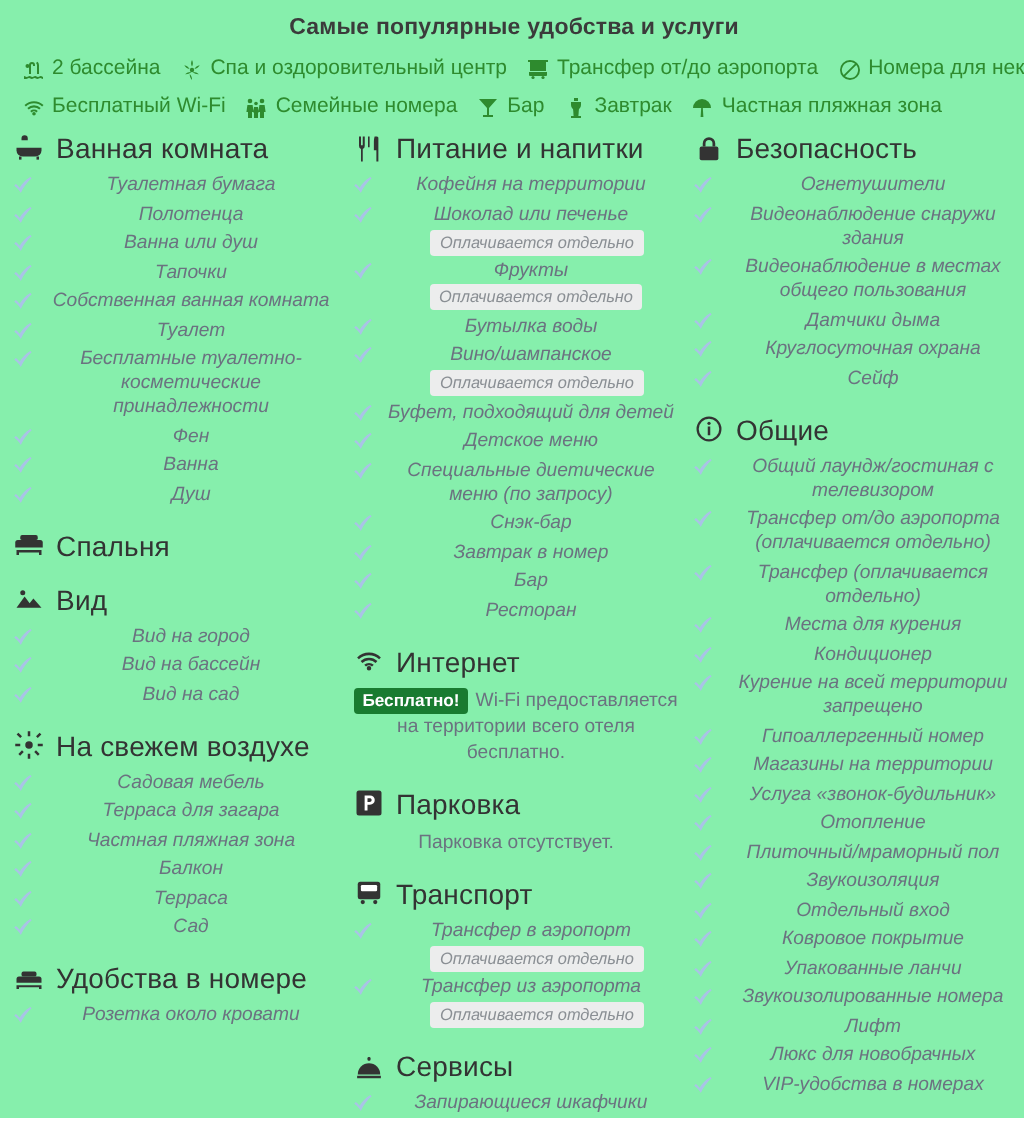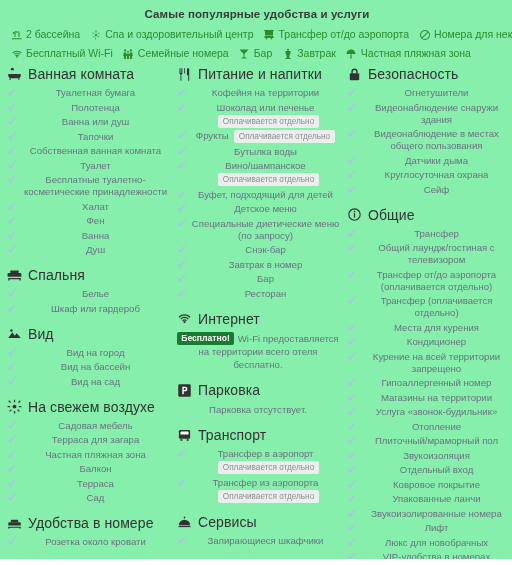--- a/index.html
+++ b/index.html
@@ -79,21 +79,21 @@
     color: #333;
   }
   .sect-ico svg { display: block; }
   .sect-title {
     font-size: 14px;
     color: #333333;
     line-height: 16px;
     letter-spacing: .1px;
   }
 
-  ul.items { list-style: none; margin: 0; padding: 0; }
+  ul.items { list-style: none; margin: 0; padding: 0; font-style: italic; }
   ul.items li {
     display: flex;
     align-items: flex-start;
     margin-bottom: 2.5px;
     font-size: 9.6px;
     color: #6b7280;
     line-height: 12px;
   }
   .chk {
     width: 11px; height: 12px;
@@ -312,28 +312,20 @@
                 </svg>
               </span>
               <span class="li-body"><span class="li-text">Бесплатные туалетно-косметические принадлежности</span></span>
             </li>
             <li>
               <span class="chk">
                 <svg width="11" height="11" viewBox="0 0 24 24" fill="#a9c3e6">
                   <path d="M2.5 12.8l1.7-1.9c1.6 1 3 2.4 4.1 4C11 10.6 14.6 6.6 20 3.4l1.4 1.2C16.7 8.7 12.7 14 9.6 20.6c-1.8-3.1-4.2-5.8-7.1-7.8z"></path>
                 </svg>
               </span>
-              <span class="li-body"><span class="li-text">Халат</span></span>
-            </li>
-            <li>
-              <span class="chk">
-                <svg width="11" height="11" viewBox="0 0 24 24" fill="#a9c3e6">
-                  <path d="M2.5 12.8l1.7-1.9c1.6 1 3 2.4 4.1 4C11 10.6 14.6 6.6 20 3.4l1.4 1.2C16.7 8.7 12.7 14 9.6 20.6c-1.8-3.1-4.2-5.8-7.1-7.8z"></path>
-                </svg>
-              </span>
               <span class="li-body"><span class="li-text">Фен</span></span>
             </li>
             <li>
               <span class="chk">
                 <svg width="11" height="11" viewBox="0 0 24 24" fill="#a9c3e6">
                   <path d="M2.5 12.8l1.7-1.9c1.6 1 3 2.4 4.1 4C11 10.6 14.6 6.6 20 3.4l1.4 1.2C16.7 8.7 12.7 14 9.6 20.6c-1.8-3.1-4.2-5.8-7.1-7.8z"></path>
                 </svg>
               </span>
               <span class="li-body"><span class="li-text">Ванна</span></span>
             </li>
@@ -351,38 +343,20 @@
           <div class="sect-head">
             <span class="sect-ico">
               <svg width="15" height="15" viewBox="0 0 24 24" fill="#333333">
                 <path d="M2 16h20v4h-2v-2H4v2H2z"></path>
                 <path d="M3 8h18a2 2 0 012 2v4H1v-4a2 2 0 012-2z"></path>
                 <rect x="5" y="4" width="14" height="4" rx="1.5"></rect>
               </svg>
             </span>
             <span class="sect-title">Спальня</span>
           </div>
-          <ul class="items">
-            <li>
-              <span class="chk">
-                <svg width="11" height="11" viewBox="0 0 24 24" fill="#a9c3e6">
-                  <path d="M2.5 12.8l1.7-1.9c1.6 1 3 2.4 4.1 4C11 10.6 14.6 6.6 20 3.4l1.4 1.2C16.7 8.7 12.7 14 9.6 20.6c-1.8-3.1-4.2-5.8-7.1-7.8z"></path>
-                </svg>
-              </span>
-              <span class="li-body"><span class="li-text">Белье</span></span>
-            </li>
-            <li>
-              <span class="chk">
-                <svg width="11" height="11" viewBox="0 0 24 24" fill="#a9c3e6">
-                  <path d="M2.5 12.8l1.7-1.9c1.6 1 3 2.4 4.1 4C11 10.6 14.6 6.6 20 3.4l1.4 1.2C16.7 8.7 12.7 14 9.6 20.6c-1.8-3.1-4.2-5.8-7.1-7.8z"></path>
-                </svg>
-              </span>
-              <span class="li-body"><span class="li-text">Шкаф или гардероб</span></span>
-            </li>
-          </ul>
         </div>
         <div class="sect">
           <div class="sect-head">
             <span class="sect-ico">
               <svg width="15" height="15" viewBox="0 0 24 24" fill="#333333">
                 <path d="M2 19l6.5-9 4 5.4 3-3.8L22 19z"></path>
                 <circle cx="7" cy="7" r="2"></circle>
               </svg>
             </span>
             <span class="sect-title">Вид</span>
@@ -770,28 +744,20 @@
             </span>
             <span class="sect-title">Общие</span>
           </div>
           <ul class="items">
             <li>
               <span class="chk">
                 <svg width="11" height="11" viewBox="0 0 24 24" fill="#a9c3e6">
                   <path d="M2.5 12.8l1.7-1.9c1.6 1 3 2.4 4.1 4C11 10.6 14.6 6.6 20 3.4l1.4 1.2C16.7 8.7 12.7 14 9.6 20.6c-1.8-3.1-4.2-5.8-7.1-7.8z"></path>
                 </svg>
               </span>
-              <span class="li-body"><span class="li-text">Трансфер</span></span>
-            </li>
-            <li>
-              <span class="chk">
-                <svg width="11" height="11" viewBox="0 0 24 24" fill="#a9c3e6">
-                  <path d="M2.5 12.8l1.7-1.9c1.6 1 3 2.4 4.1 4C11 10.6 14.6 6.6 20 3.4l1.4 1.2C16.7 8.7 12.7 14 9.6 20.6c-1.8-3.1-4.2-5.8-7.1-7.8z"></path>
-                </svg>
-              </span>
               <span class="li-body"><span class="li-text">Общий лаундж/гостиная с телевизором</span></span>
             </li>
             <li>
               <span class="chk">
                 <svg width="11" height="11" viewBox="0 0 24 24" fill="#a9c3e6">
                   <path d="M2.5 12.8l1.7-1.9c1.6 1 3 2.4 4.1 4C11 10.6 14.6 6.6 20 3.4l1.4 1.2C16.7 8.7 12.7 14 9.6 20.6c-1.8-3.1-4.2-5.8-7.1-7.8z"></path>
                 </svg>
               </span>
               <span class="li-body"><span class="li-text">Трансфер от/до аэропорта (оплачивается отдельно)</span></span>
             </li>

